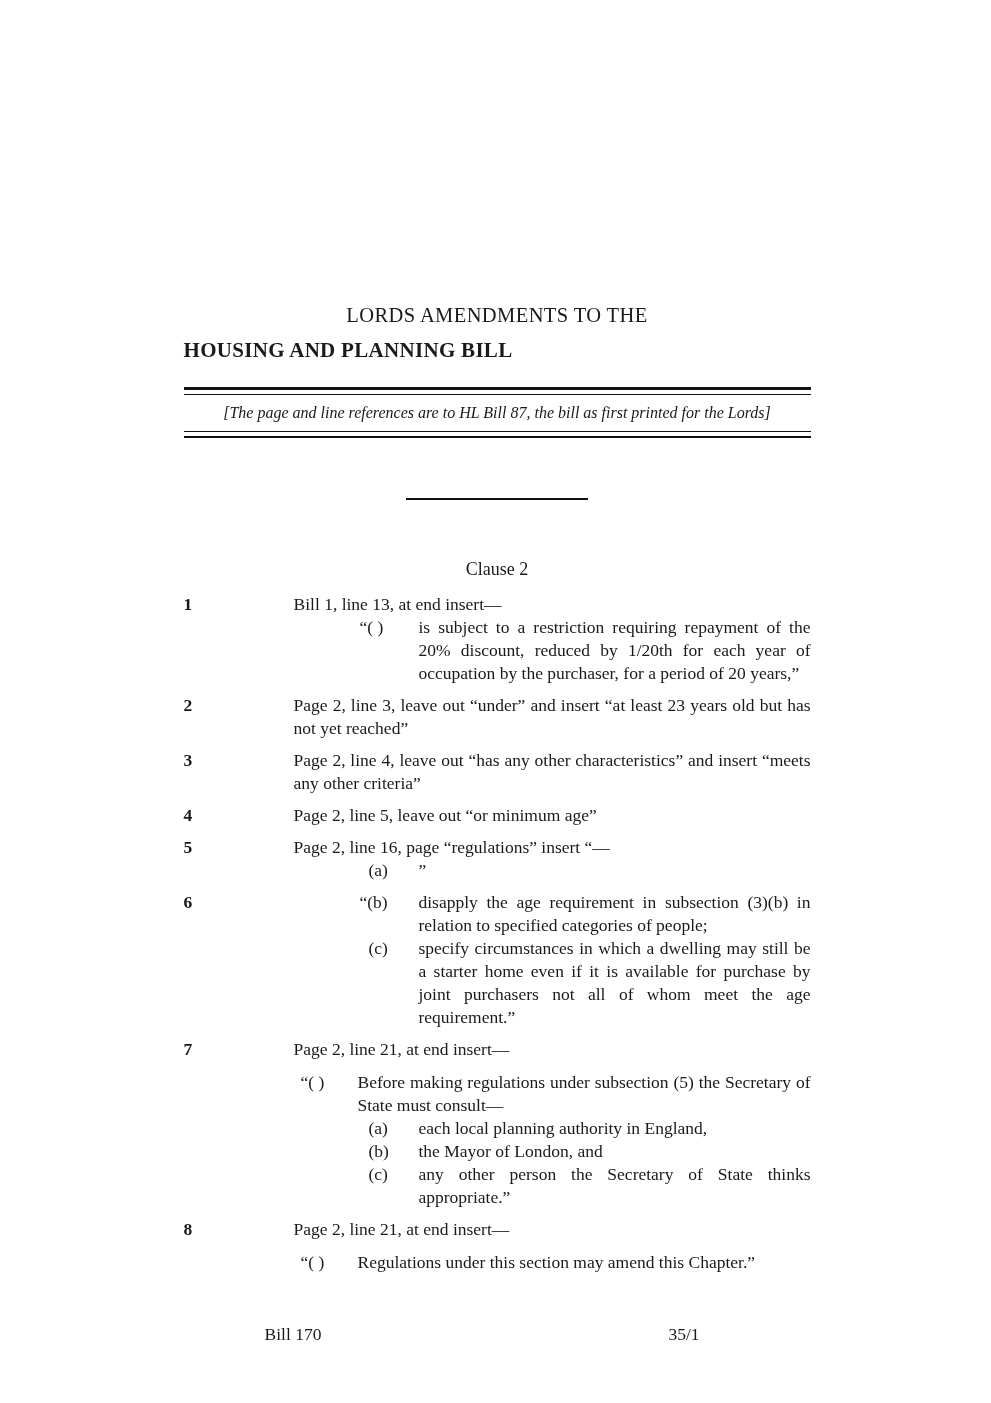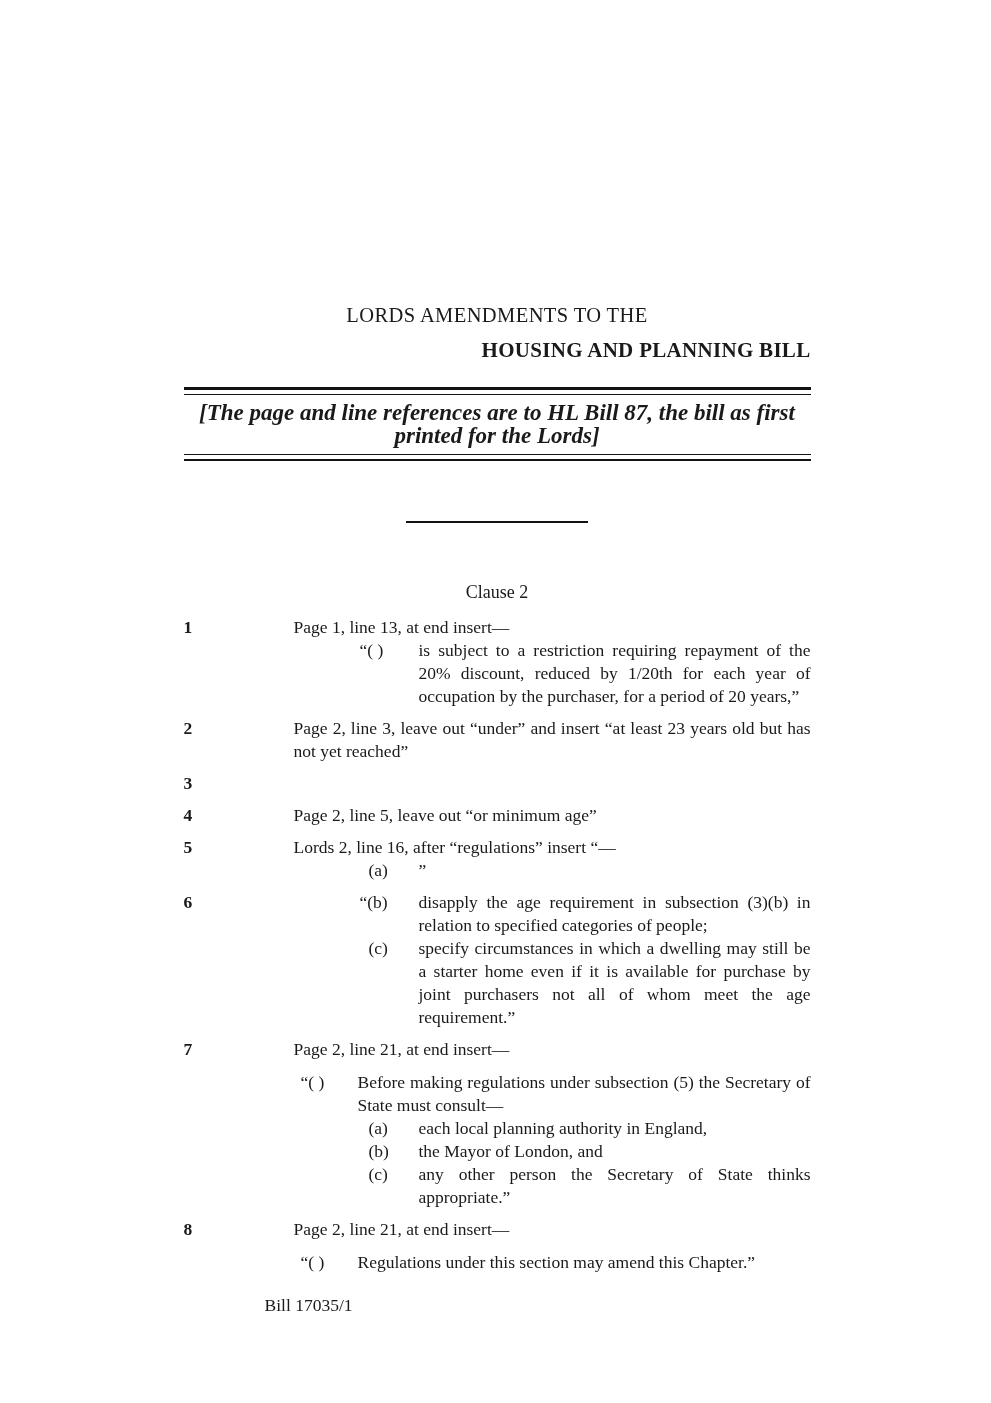--- a/index.html
+++ b/index.html
@@ -18,37 +18,36 @@
     overflow: hidden;
   }
 
   .doc-title {
     text-align: center;
     font-size: 20.5px;
     line-height: 22px;
     letter-spacing: 0.4px;
   }
   .doc-subtitle {
-    text-align: right;
+    text-align: left;
     font-size: 21px;
     font-weight: bold;
     letter-spacing: 0.3px;
     margin-top: 13px;
   }
 
   .ref-box { margin-top: 25px; }
   .rt { height: 2.5px; background: #121212; }
   .rn { height: 1px; background: #121212; }
   .gap4 { margin-top: 4px; }
   .ref-text {
     text-align: center;
     font-style: italic;
-    font-size: 23px;
+    font-size: 16px;
     padding: 6px 0 7px 0;
-    font-weight: bold;
   }
 
   .short-rule {
     width: 182px;
     height: 2px;
     background: #121212;
     margin: 60px auto 0 auto;
   }
 
   .clause-heading {
@@ -71,22 +70,23 @@
   .sub.l2 { margin-left: 75px; }
   .sub.l2 .marker { flex: 0 0 50px; }
   .marker.mq { text-indent: -9px; }
   .sub-text { flex: 1; min-width: 0; text-align: justify; }
   .gap-before { margin-top: 10px; }
 
   .footer {
     position: absolute;
     left: 191px;
     right: 218px;
-    top: 1286px;
+    top: 1315px;
     display: flex;
+    justify-content: space-between;
   }
 </style>
 </head>
 <body>
 
 <div class="page">
 
   <div class="doc-title">LORDS AMENDMENTS TO THE</div>
   <div class="doc-subtitle">HOUSING AND PLANNING BILL</div>
 
@@ -100,50 +100,53 @@
 
   <div class="short-rule"></div>
 
   <div class="clause-heading">Clause 2</div>
 
   <div class="amendments">
 
     <div class="amendment">
       <div class="amend-num">1</div>
       <div class="amend-body">
-        <div class="justified">Page 1, line 13, at end insert—</div>
+        <div class="justified">Bill 1, line 13, at end insert—</div>
         <div class="sub l2">
           <div class="marker mq">“( )</div>
           <div class="sub-text">is subject to a restriction requiring repayment of the 20% discount, reduced by 1/20th for each year of occupation by the purchaser, for a period of 20 years,”</div>
         </div>
       </div>
     </div>
 
     <div class="amendment">
       <div class="amend-num">2</div>
       <div class="amend-body">
         <div class="justified">Page 2, line 3, leave out “under” and insert “at least 23 years old but has not yet reached”</div>
       </div>
     </div>
 
     <div class="amendment">
       <div class="amend-num">3</div>
+      <div class="amend-body">
+        <div class="justified">Page 2, line 4, leave out “has any other characteristics” and insert “meets any other criteria”</div>
+      </div>
     </div>
 
     <div class="amendment">
       <div class="amend-num">4</div>
       <div class="amend-body">
         <div class="justified">Page 2, line 5, leave out “or minimum age”</div>
       </div>
     </div>
 
     <div class="amendment">
       <div class="amend-num">5</div>
       <div class="amend-body">
-        <div class="justified">Lords 2, line 16, after “regulations” insert “—</div>
+        <div class="justified">Page 2, line 16, page “regulations” insert “—</div>
         <div class="sub l2">
           <div class="marker">(a)</div>
           <div class="sub-text">”</div>
         </div>
       </div>
     </div>
 
     <div class="amendment">
       <div class="amend-num">6</div>
       <div class="amend-body">

